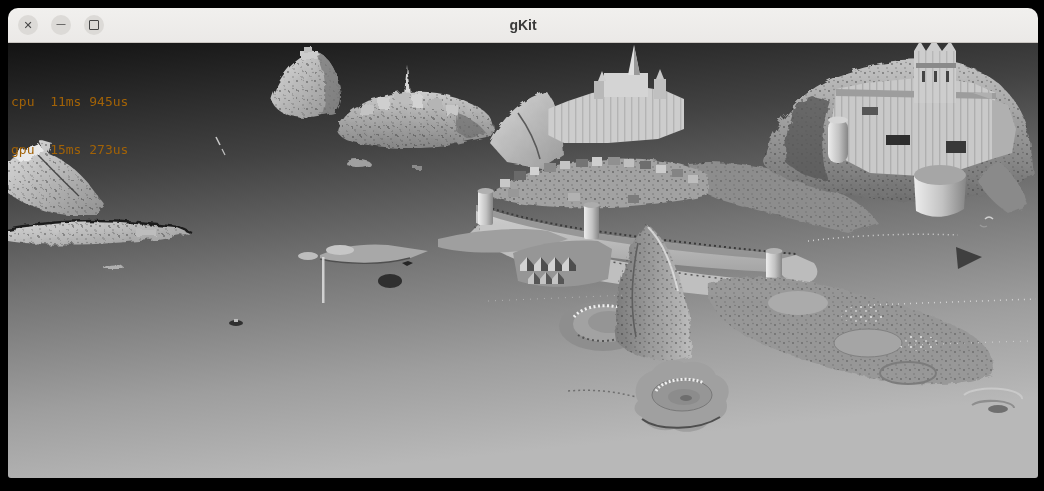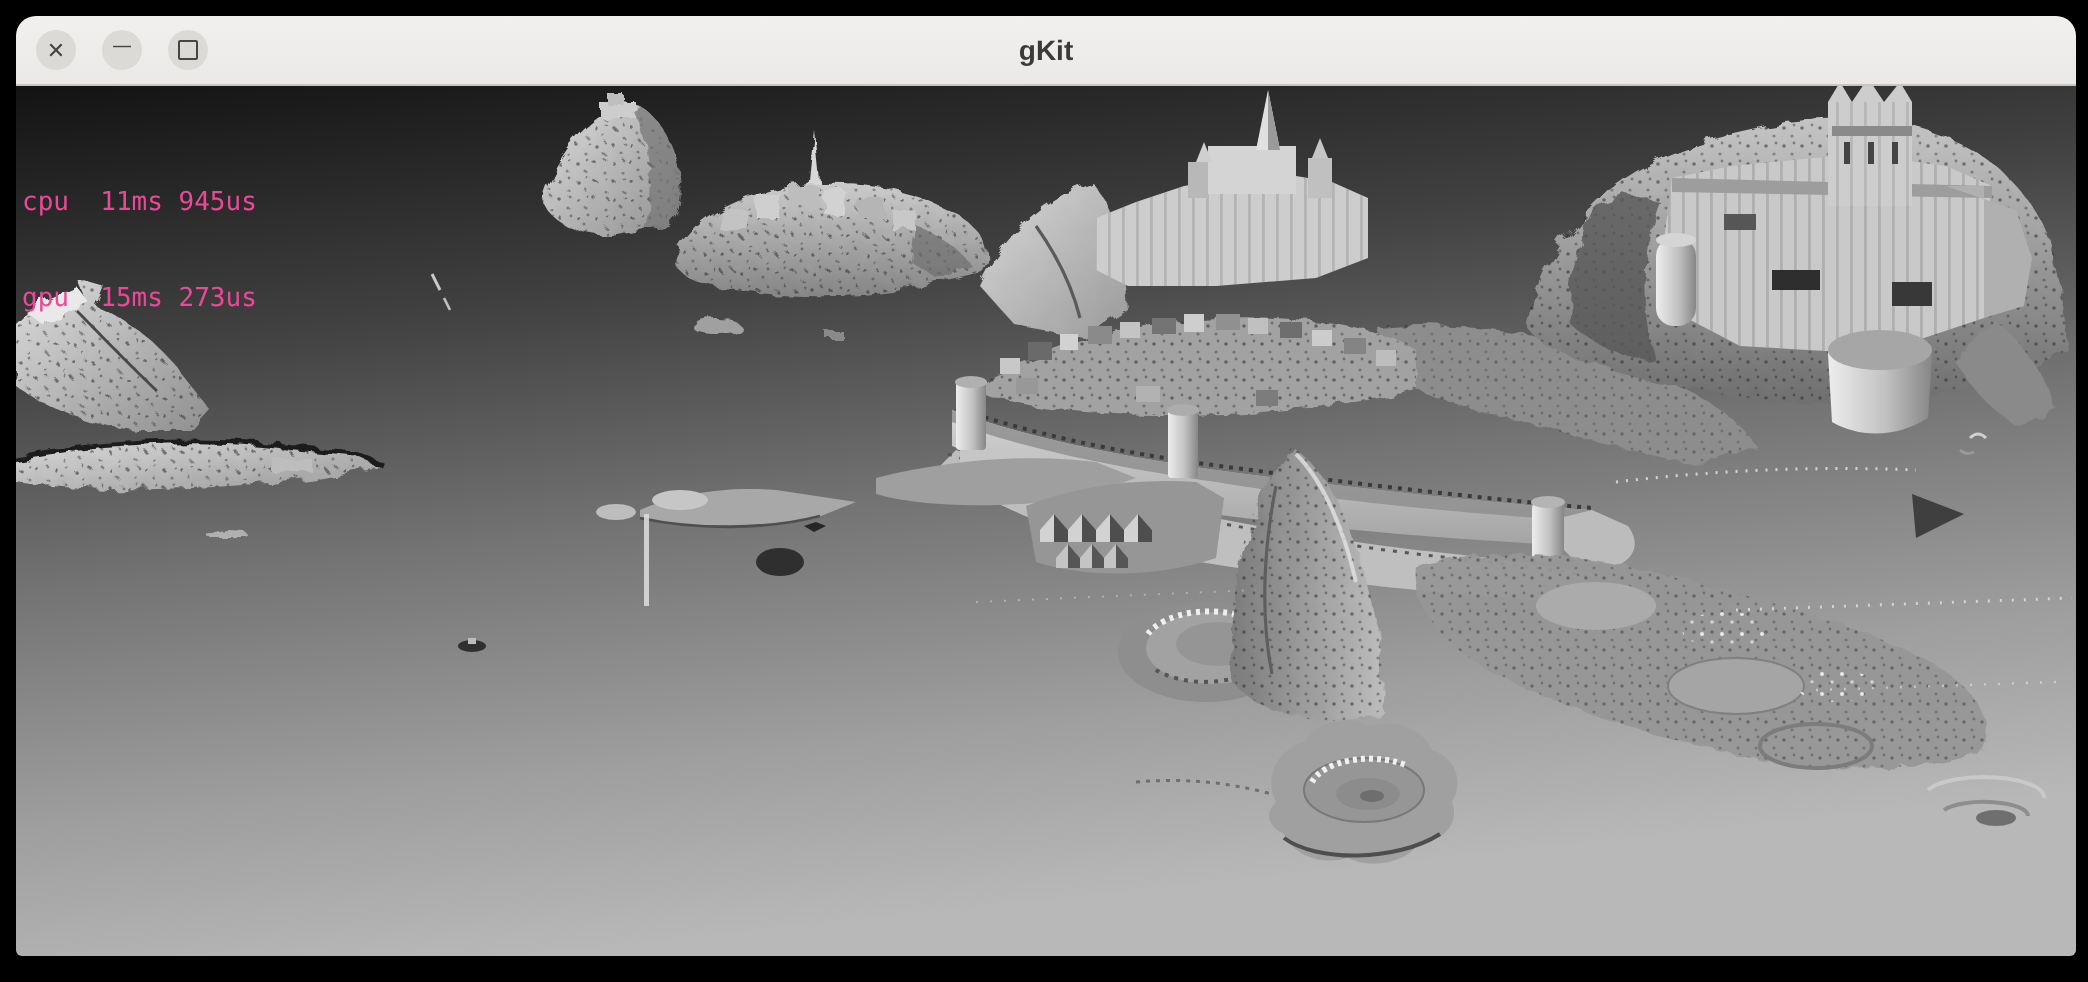--- a/index.html
+++ b/index.html
@@ -15,21 +15,21 @@
     display:flex;align-items:center;justify-content:center;cursor:pointer;}
   .wbtn span{color:#454545;font-size:11px;line-height:1;font-family:"DejaVu Sans",sans-serif;}
   .wbtn .glyph-min{font-size:10px;transform:translateY(-1px);}
   .maxsq{display:block;width:8px;height:8px;border:1.4px solid #454545;border-radius:1px;}
   .title{position:absolute;left:0;right:0;top:0;height:34px;line-height:34px;text-align:center;
     font-weight:bold;font-size:14px;color:#3a3a3a;pointer-events:none;}
   
   .viewport{position:relative;width:1030px;height:436px;background:#141414;cursor:default;}
   .viewport svg{display:block;position:absolute;left:0;top:0;}
   .stats{position:absolute;left:3px;top:19px;font-family:"DejaVu Sans Mono",monospace;
-    font-size:13px;line-height:16px;color:#ec4899;white-space:pre;}
+    font-size:13px;line-height:16px;color:#a16207;white-space:pre;}
   .stats .slabel{display:inline-block;width:5ch;}
 </style>
 </head>
 <body>
 
 <div class="frame">
   <div class="window">
 
     <div class="titlebar">
       <div class="controls">

